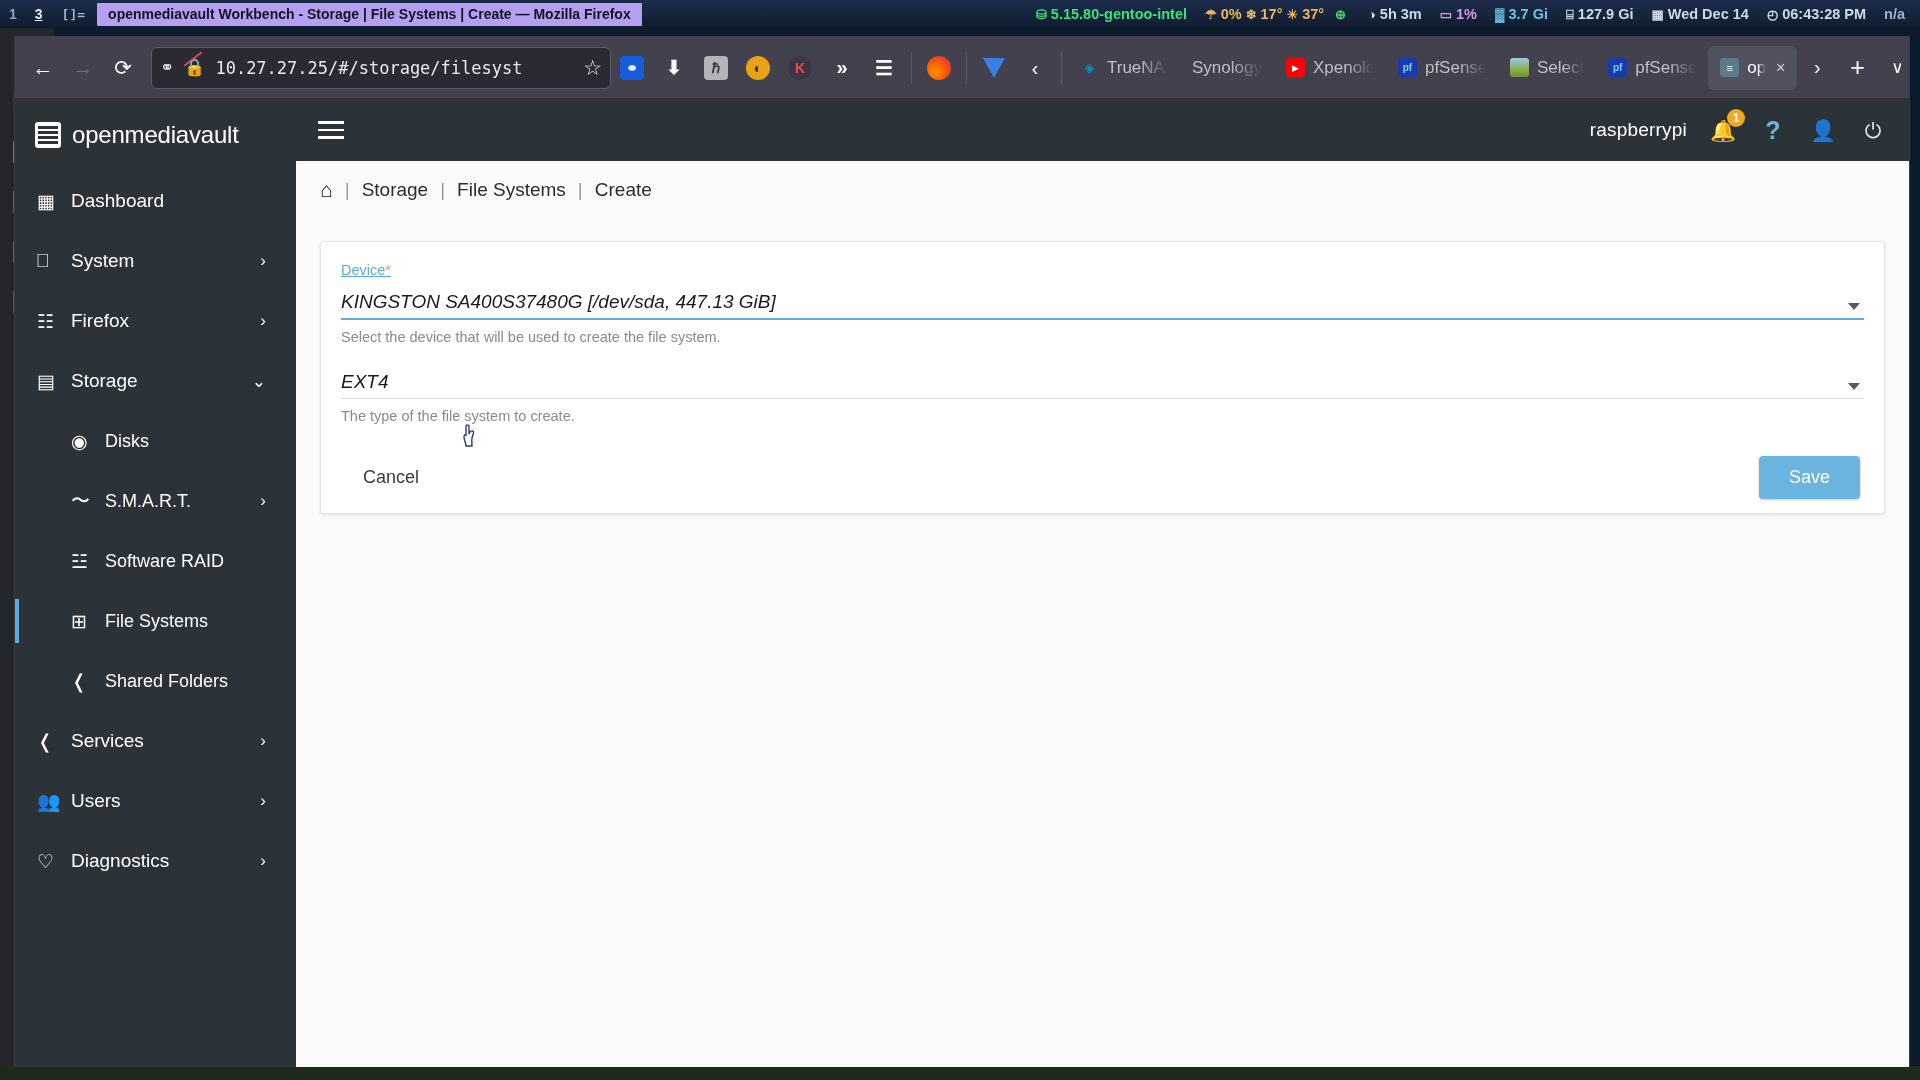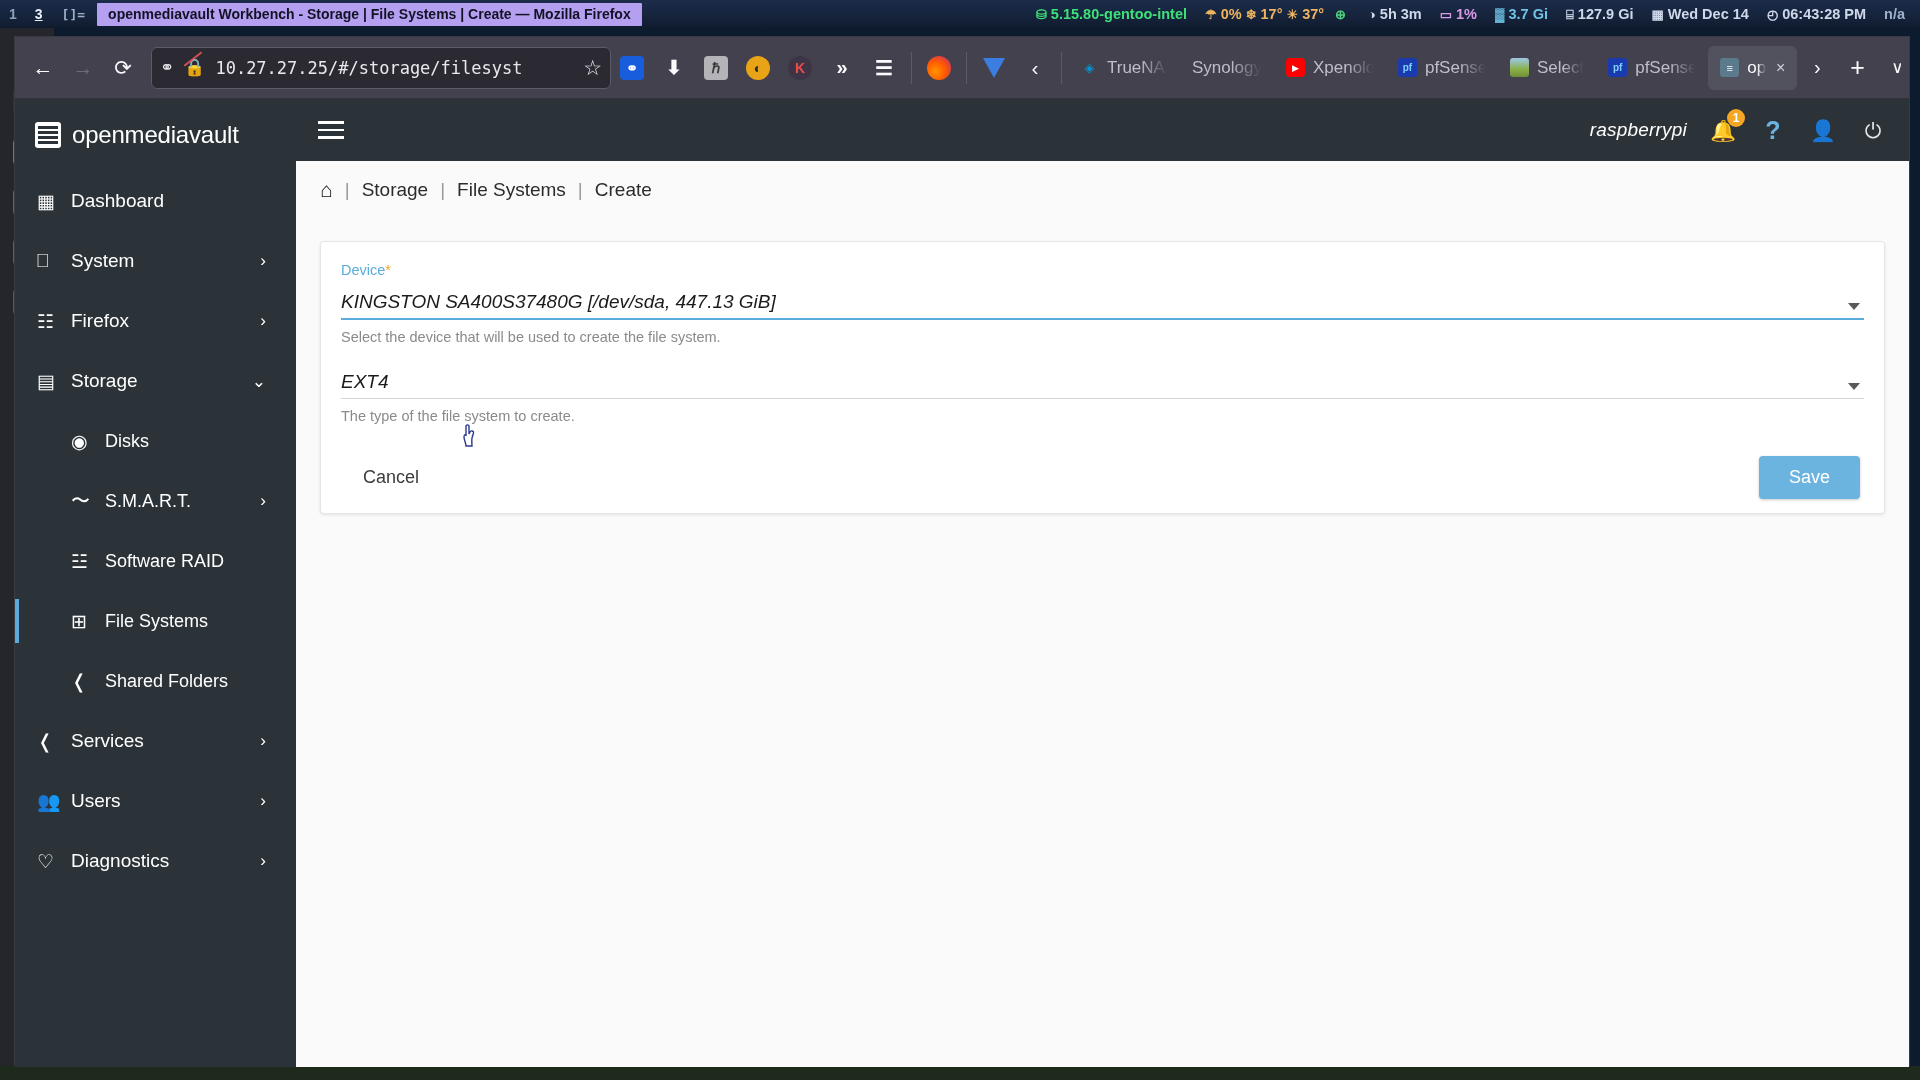--- a/index.html
+++ b/index.html
@@ -163,21 +163,21 @@
   #omv-top {
     height: 62px; background: #2b3338;
     display: flex; align-items: center;
     padding: 0 22px;
     color: #fff;
     flex: none;
   }
   #burger { display:flex; flex-direction:column; gap: 5px; width: 26px; }
   #burger i { height: 2.5px; background: #fff; display:block; }
   #omv-top-right { margin-left: auto; display:flex; align-items:center; gap: 22px; }
-  #hostname { font-size: 19px; letter-spacing: .2px; font-style: italic; }
+  #hostname { font-size: 19px; letter-spacing: .2px; }
   .top-ico { position: relative; font-size: 21px; line-height:1; display:flex; align-items:center; justify-content:center; width: 28px; height: 28px;}
   #bell-badge {
     position: absolute; top: -7px; right: -8px;
     background: #f5a623; color: #fff;
     min-width: 18px; height: 18px; border-radius: 9px;
     font-size: 12px; display:flex; align-items:center; justify-content:center;
     font-weight: bold; padding: 0 4px;
   }
 
   #breadcrumb {
@@ -191,21 +191,21 @@
   #form-card {
     margin: 22px 24px 0 24px;
     background: #fff;
     border: 1px solid #e6e6e6;
     border-radius: 4px;
     box-shadow: 0 1px 3px rgba(0,0,0,.10);
     padding: 20px 20px 14px 20px;
     min-height: 270px;
   }
   .field { margin-bottom: 4px; }
-  .flabel { font-size: 14.5px; color: #7a7a7a; margin-bottom: 4px; }
+  .flabel { font-size: 14.5px; color: #7a7a7a; margin-bottom: 4px; text-decoration: underline; }
   .flabel.focused { color: #5bacdc; }
   .req { color: #f5a623; }
   .fselect {
     position: relative;
     display: flex; align-items: flex-end;
     height: 38px;
     border-bottom: 1px solid #d6d6d6;
     padding: 0 0 5px 0;
     font-style: italic;
   }

